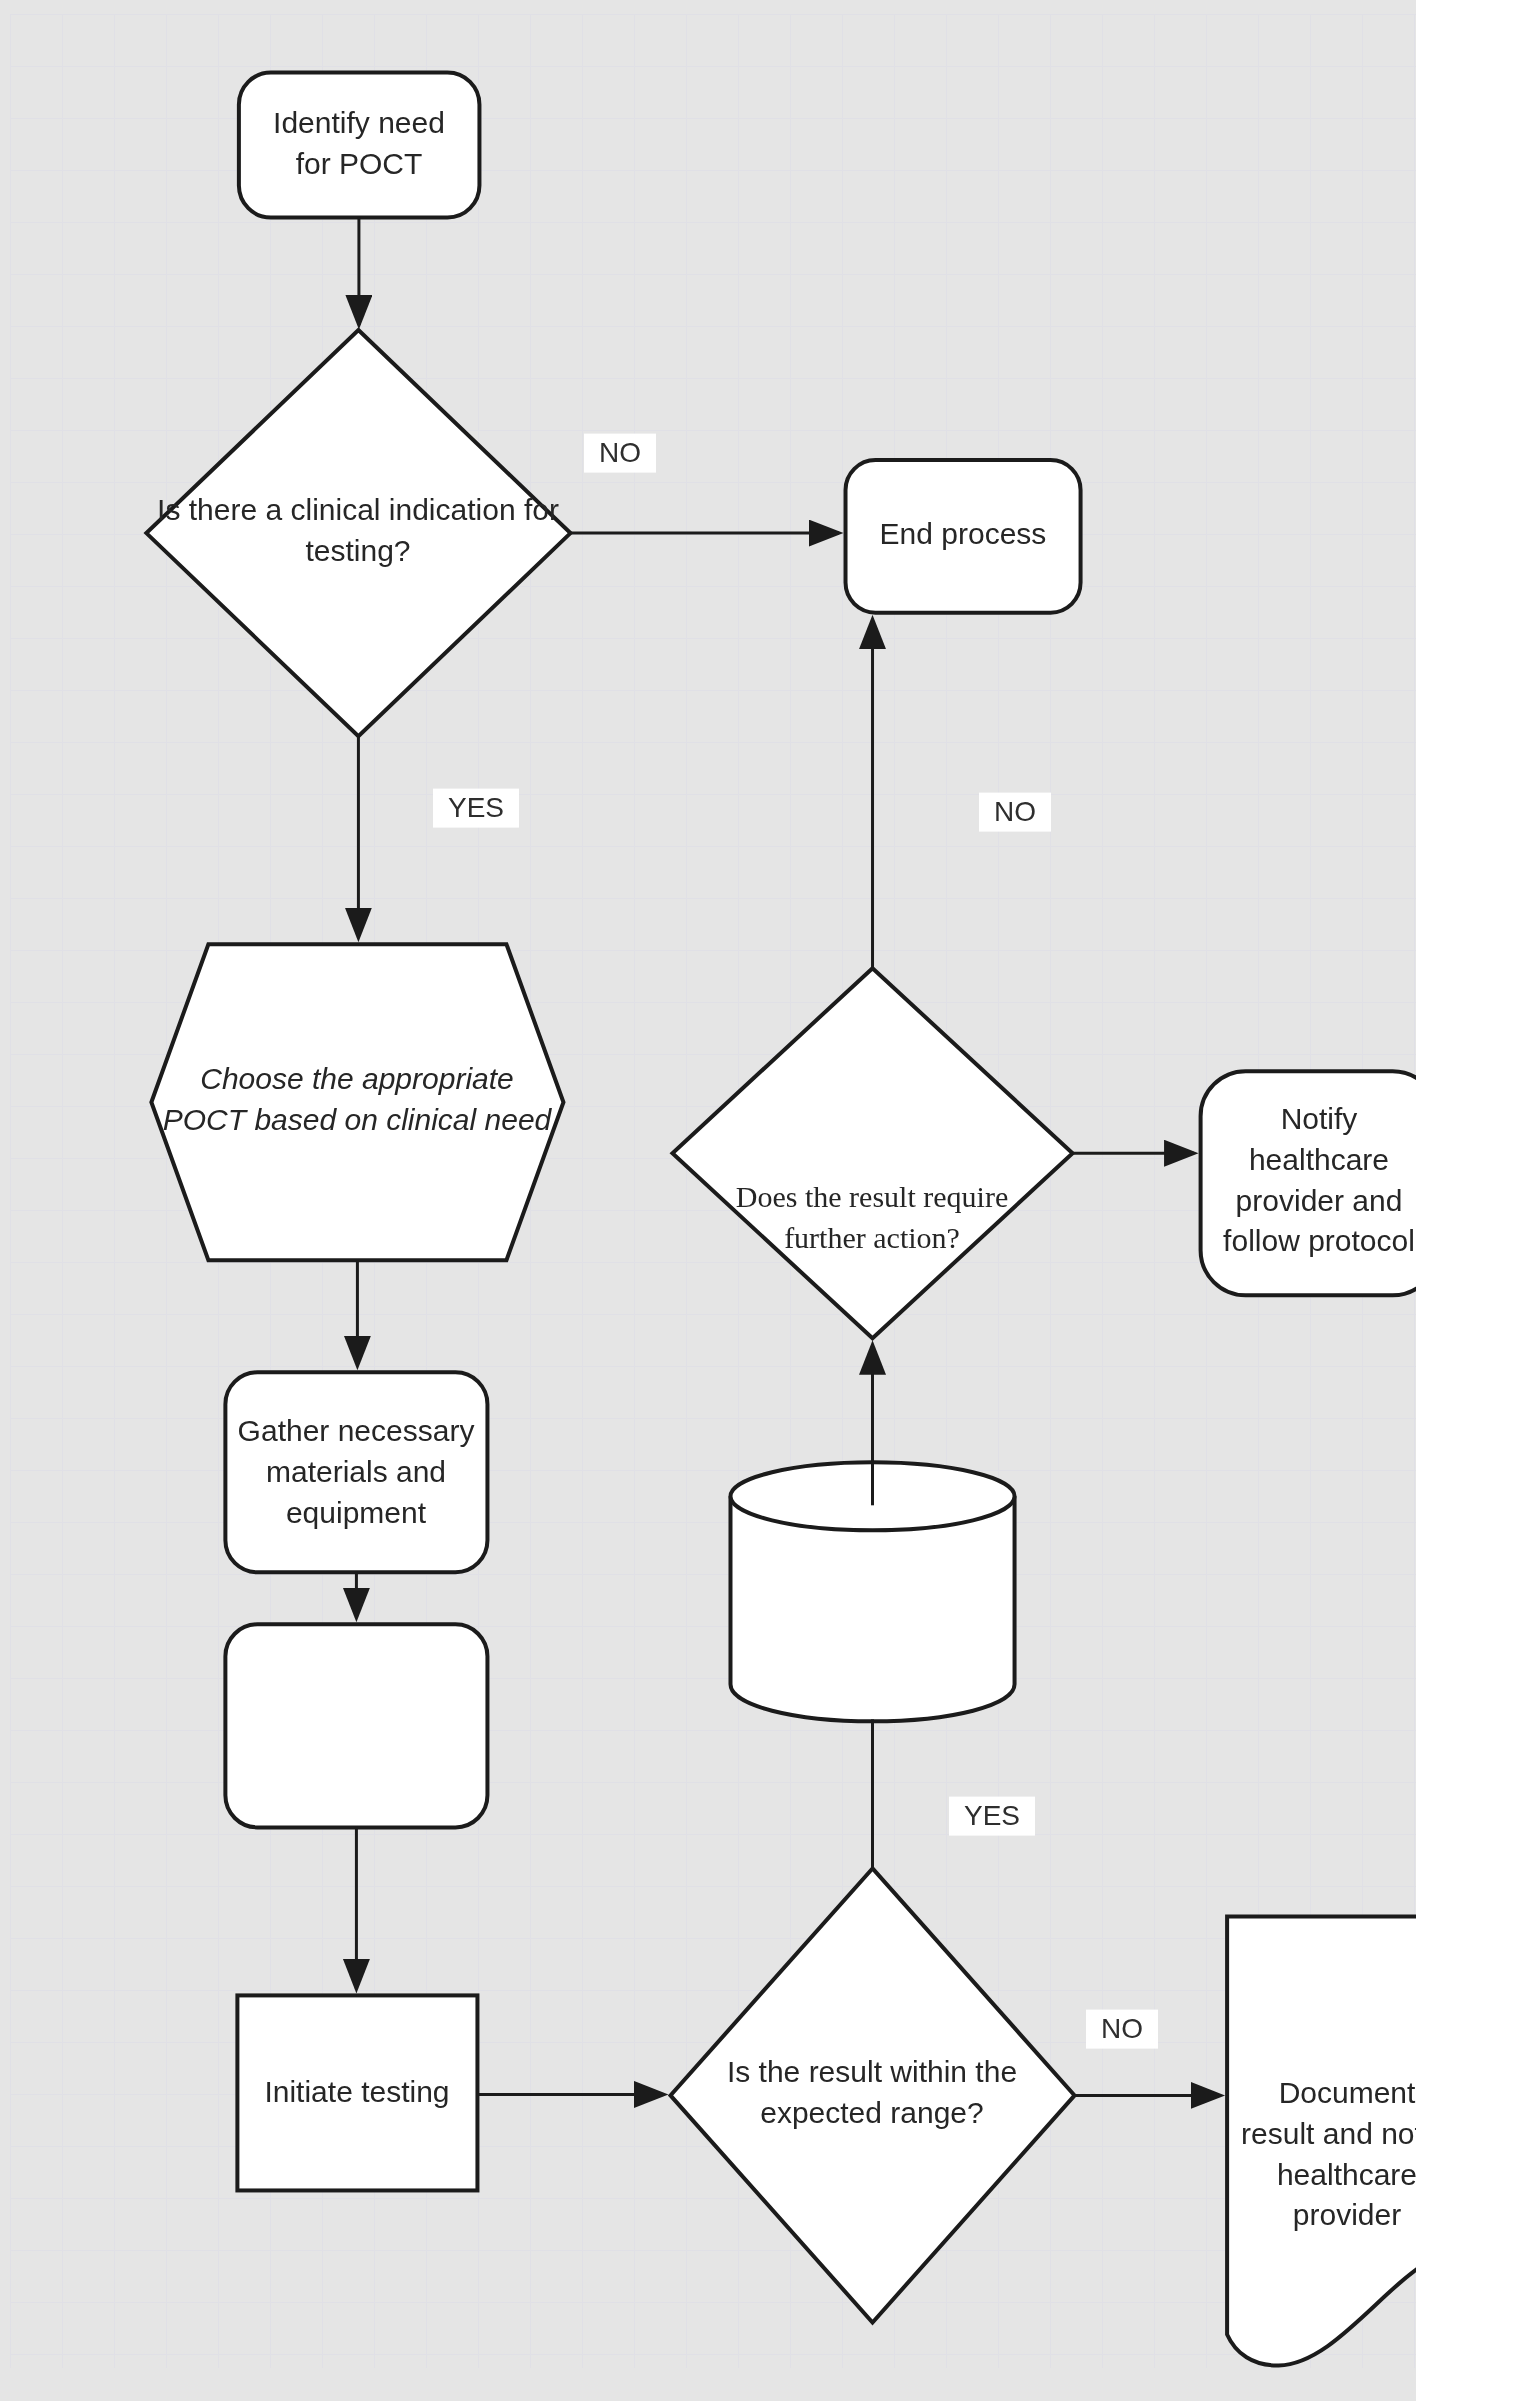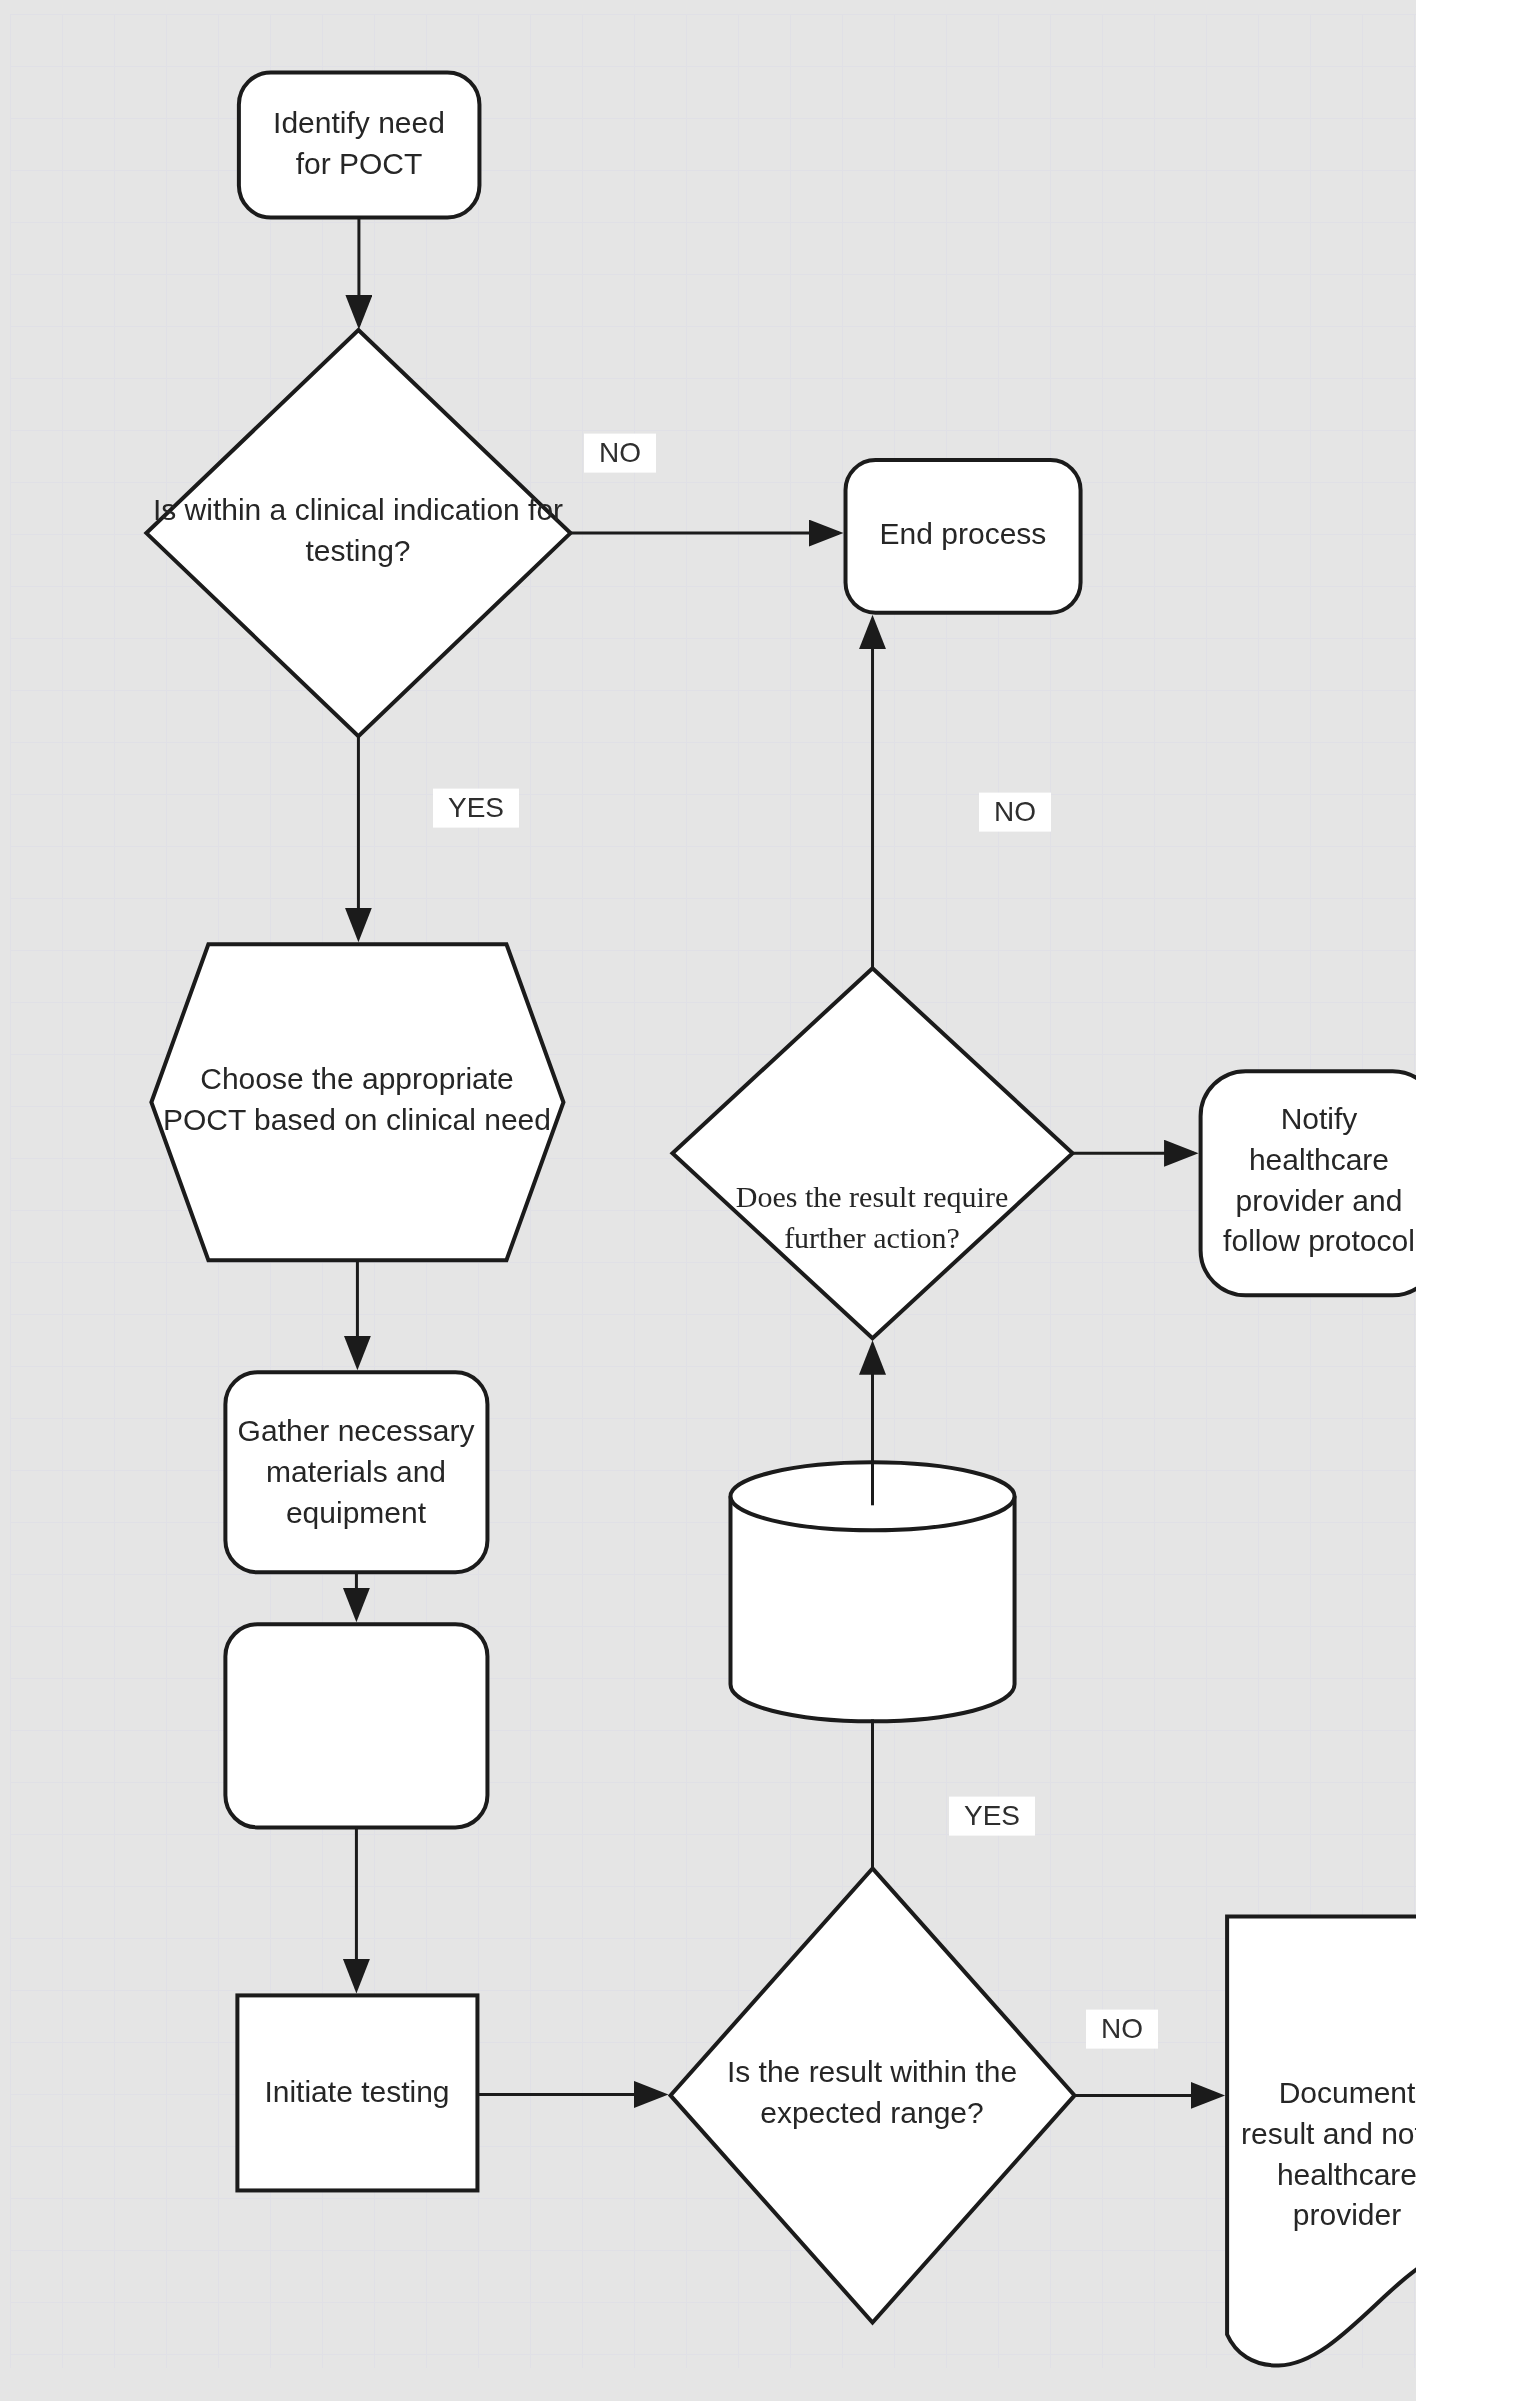--- a/index.html
+++ b/index.html
@@ -102,24 +102,24 @@
     <line class="edge" x1="954" y1="4188" x2="1327" y2="4188" marker-end="url(#arw)"></line>
     <line class="edge" x1="2148" y1="4190" x2="2440" y2="4190" marker-end="url(#arw)"></line>
     <line class="edge" x1="1744" y1="3736" x2="1744" y2="3438"></line>
     <line class="edge" x1="1744" y1="3010" x2="1744" y2="2689" marker-end="url(#arw)"></line>
     <line class="edge" x1="1744" y1="1936" x2="1744" y2="1238" marker-end="url(#arw)"></line>
     <line class="edge" x1="2144" y1="2306" x2="2387" y2="2306" marker-end="url(#arw)"></line>
   </svg>
 
   <div class="nlabel" style="left:359px;  top:144px;  width:210px;">Identify need
 for POCT</div>
-  <div class="nlabel" style="left:358px;  top:531px; width:420px;">Is within a clinical indication for
+  <div class="nlabel" style="left:358px;  top:531px; width:420px;">Is there a clinical indication for
 testing?</div>
   <div class="nlabel" style="left:963px; top:534px; width:215px;">End process</div>
-  <div class="nlabel" style="left:357px;  top:1100px; width:400px;">Choose the appropriate
+  <div class="nlabel" style="left:357px;  top:1100px; width:400px;font-style:italic;">Choose the appropriate
 POCT based on clinical need</div>
   <div class="nlabel" style="left:356px;  top:1472px; width:250px;">Gather necessary
 materials and
 equipment</div>
   <div class="nlabel" style="left:357px;  top:2092px; width:230px;">Initiate testing</div>
   <div class="nlabel" style="left:872px; top:2093px; width:320px;">Is the result within the
 expected range?</div>
   <div class="nlabel" style="left:1347px; top:2155px; width:220px;">Document
 result and notify
 healthcare

